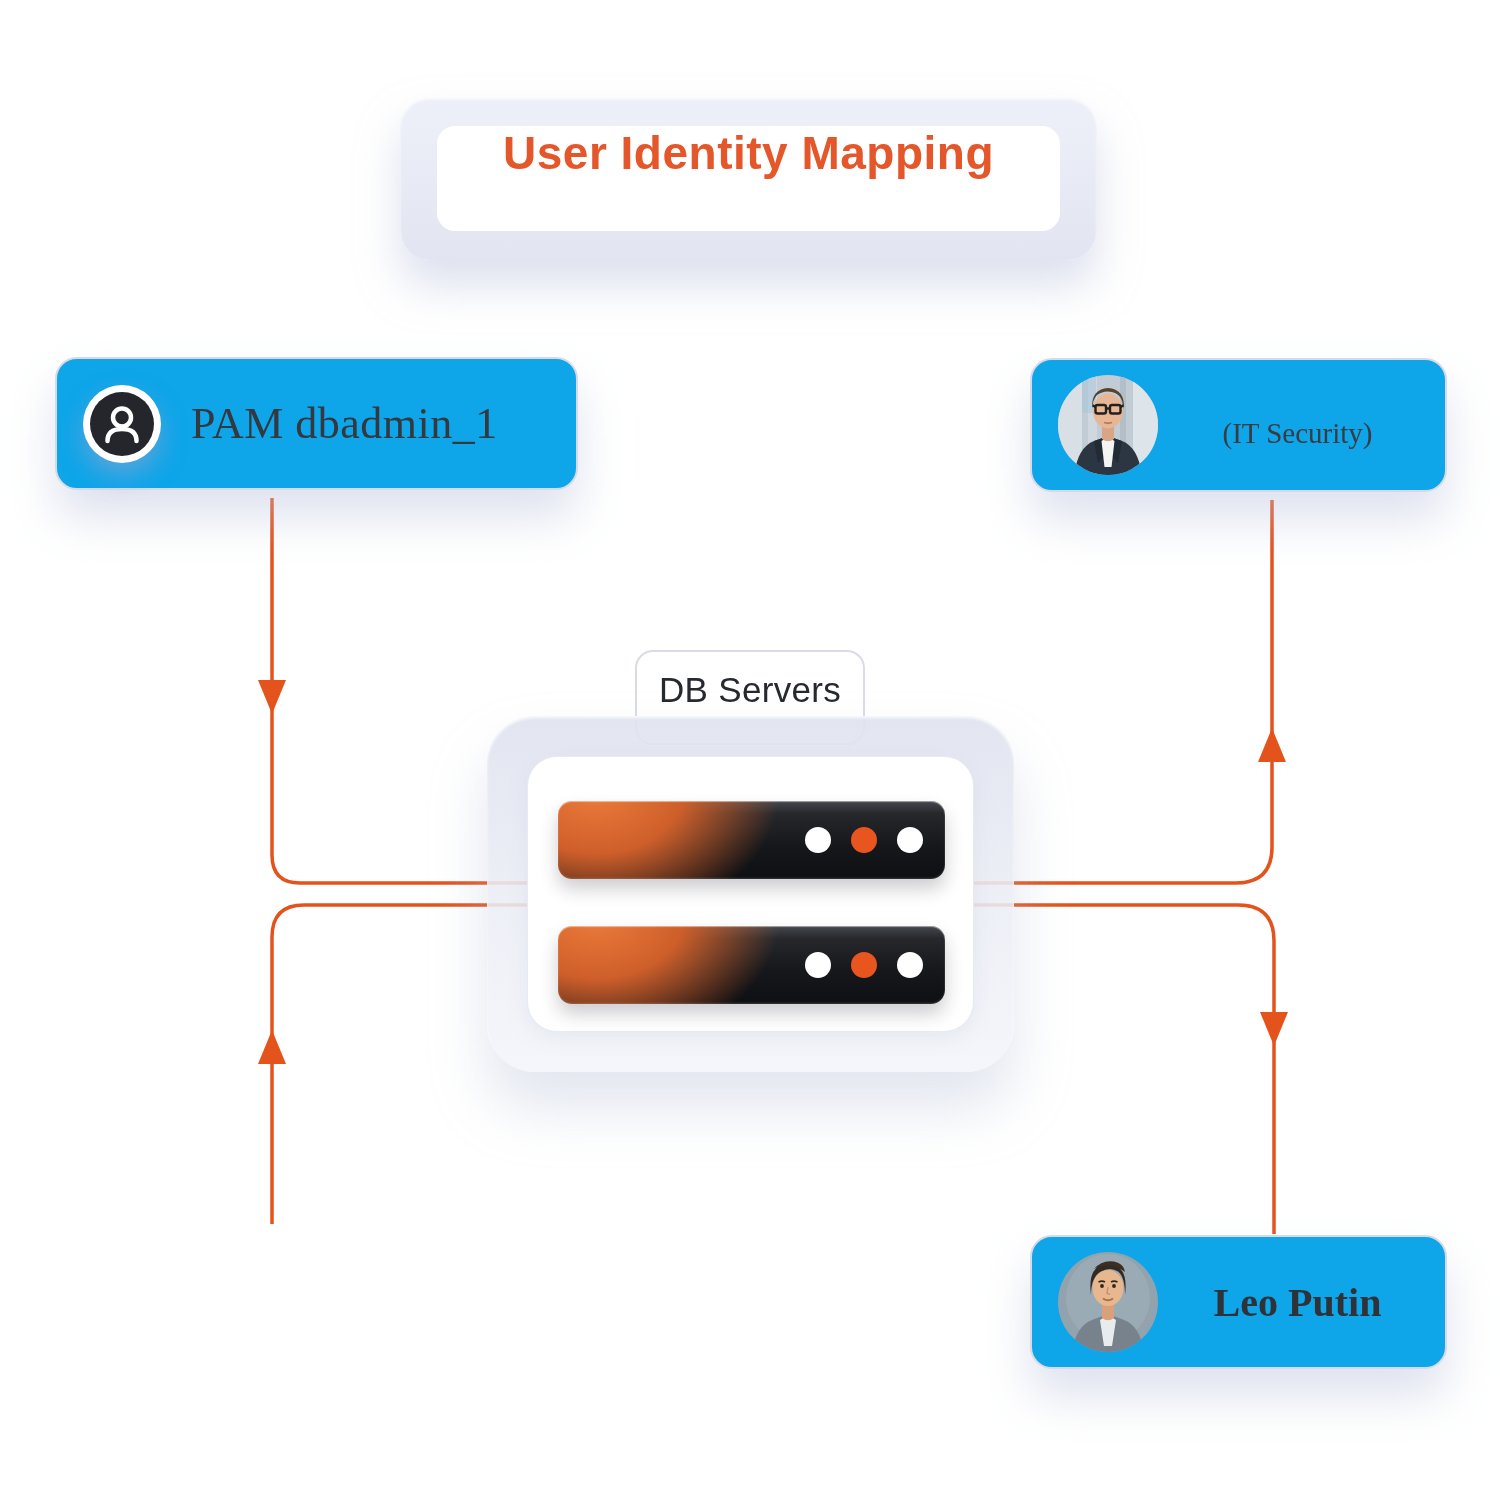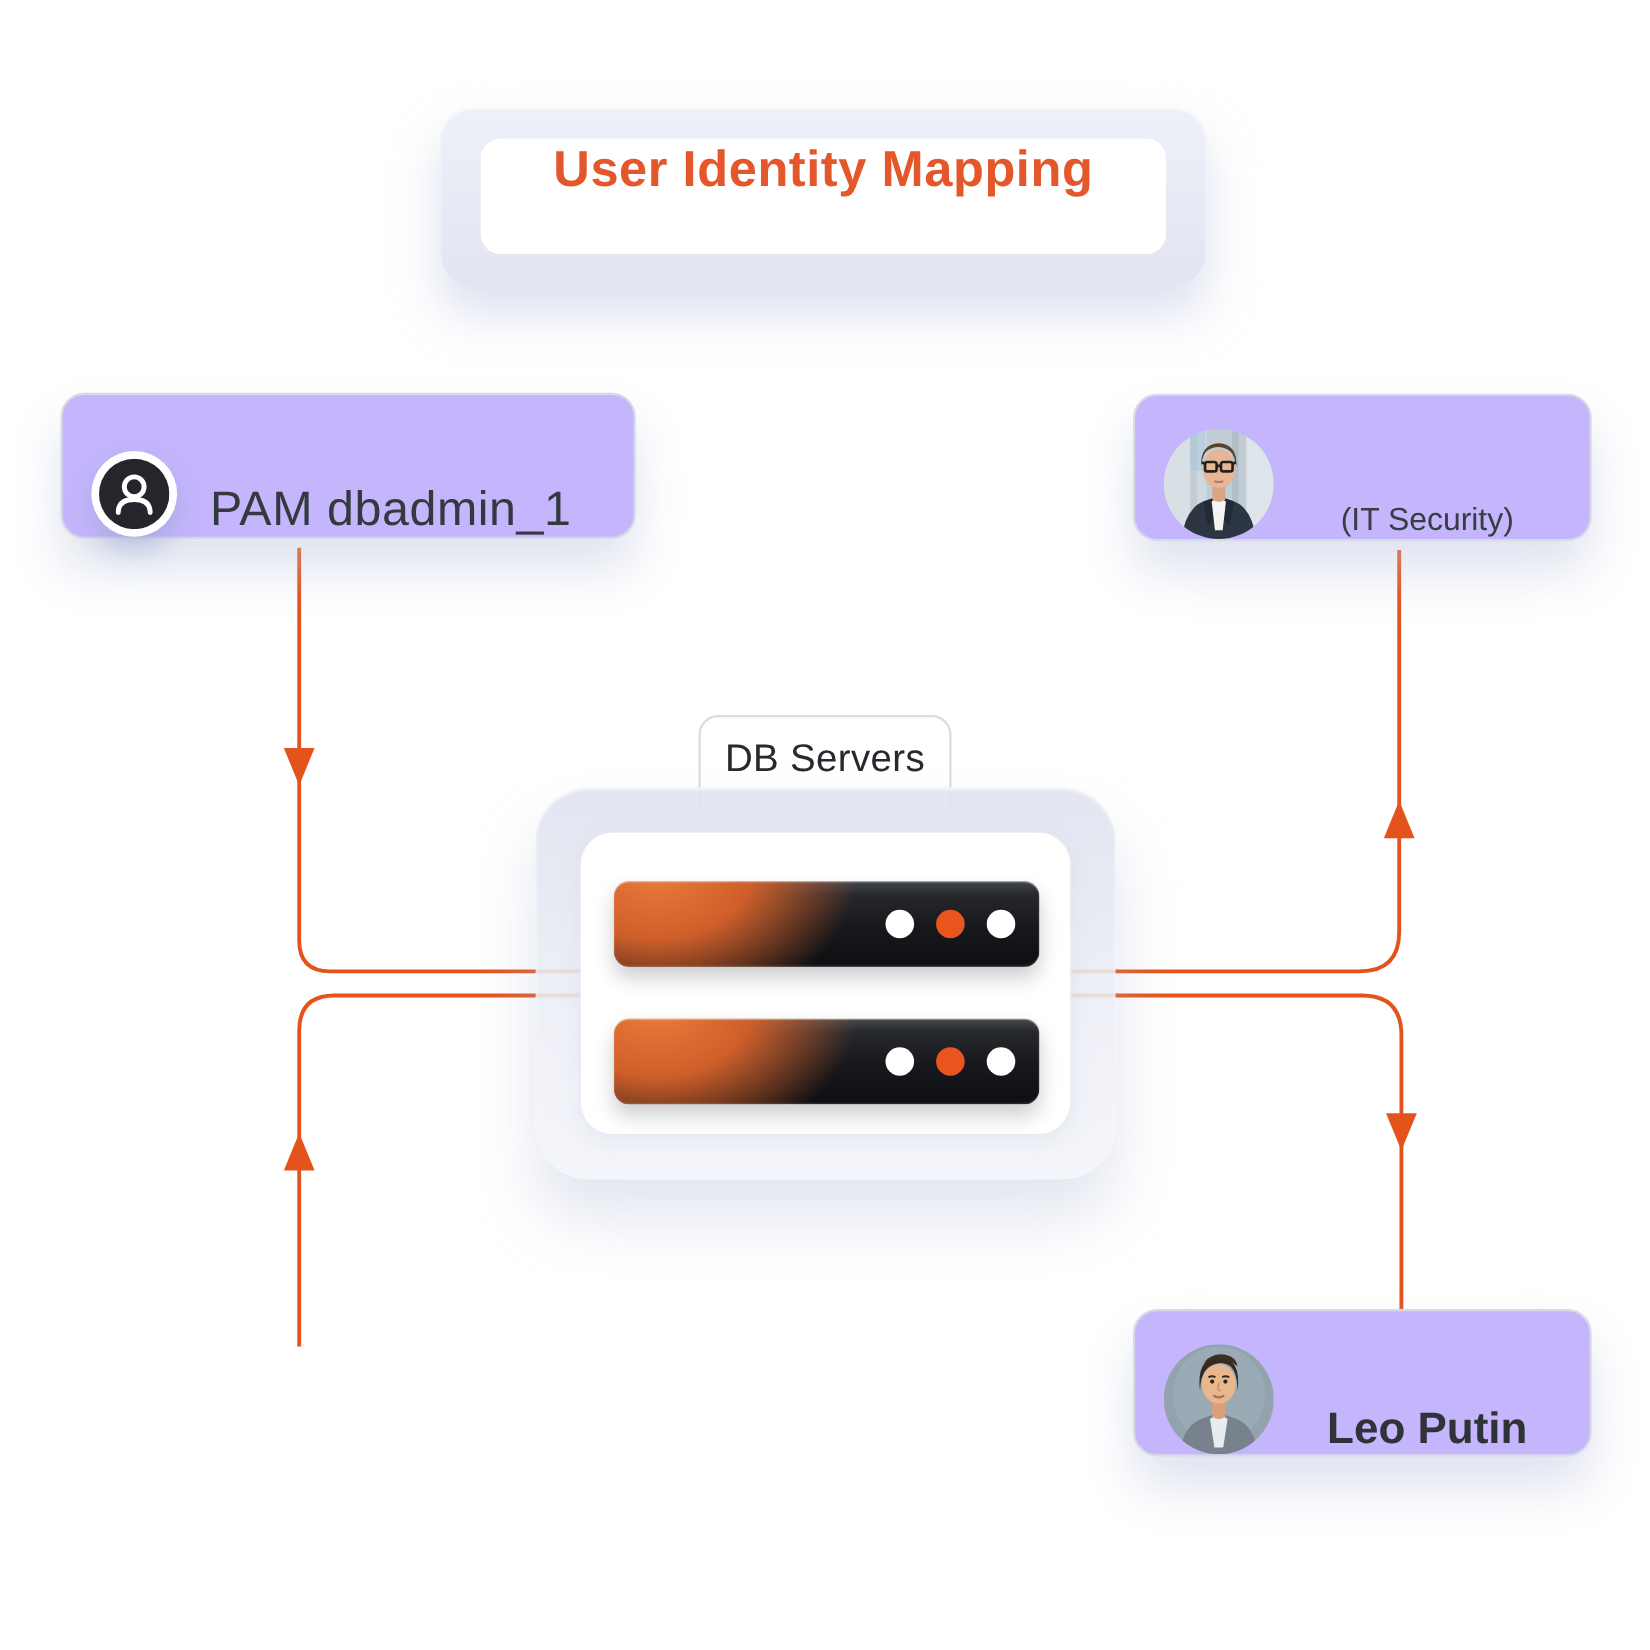--- a/index.html
+++ b/index.html
@@ -54,38 +54,38 @@
     box-shadow:0 26px 42px rgba(190,198,224,0.5), inset 0 2px 3px rgba(255,255,255,0.9);
   }
   .title-inner {
     width:100%; height:100%; background:#ffffff; border-radius:18px;
     display:flex; justify-content:center;
   }
   .title-inner h1 { margin:0; font-size:46px; font-weight:700; letter-spacing:0.5px; }
 
   
   .node-card {
-    position:absolute; z-index:4; background:#c4b5fd; border:2px solid #d6dae6;
+    position:absolute; z-index:4; background:#0ea5e9; border:2px solid #d6dae6;
     border-radius:22px; box-sizing:border-box;
     box-shadow:0 28px 45px rgba(183,193,220,0.45);
-    display:flex; align-items:flex-end;
+    display:flex; align-items:center;font-family:Liberation Serif, serif;
   }
   .pam-card { left:55px; width:523px; height:133px; padding-left:26px; }
   .pam-card.p1 { top:357px; }
   .pam-card.p2 { top:1227px; }
   .pam-icon-ring {
     width:78px; height:78px; border-radius:50%; background:#ffffff; flex:none;
     box-shadow:0 12px 24px rgba(150,165,205,0.55);
     display:flex; align-items:center; justify-content:center;
   }
   .pam-label { margin-left:30px; font-size:44px; font-weight:500; color:#34383f; letter-spacing:0.5px; }
 
   .person-card { left:1030px; width:417px; height:134px; padding-left:26px; }
   .person-card.p1 { top:358px; }
-  .person-card.p2 { top:1190px; }
+  .person-card.p2 { top:1235px; }
   .avatar { width:100px; height:100px; border-radius:50%; overflow:hidden; flex:none; }
   .avatar svg { display:block; }
   .person-text { flex:1; text-align:center; padding-right:8px; }
   .person-name { font-size:40px; font-weight:700; color:#2f3338; }
   .person-role { font-size:29px; font-weight:500; color:#383c43; margin-top:17px; }
 </style>
 </head>
 <body>
 
 <div class="canvas">

